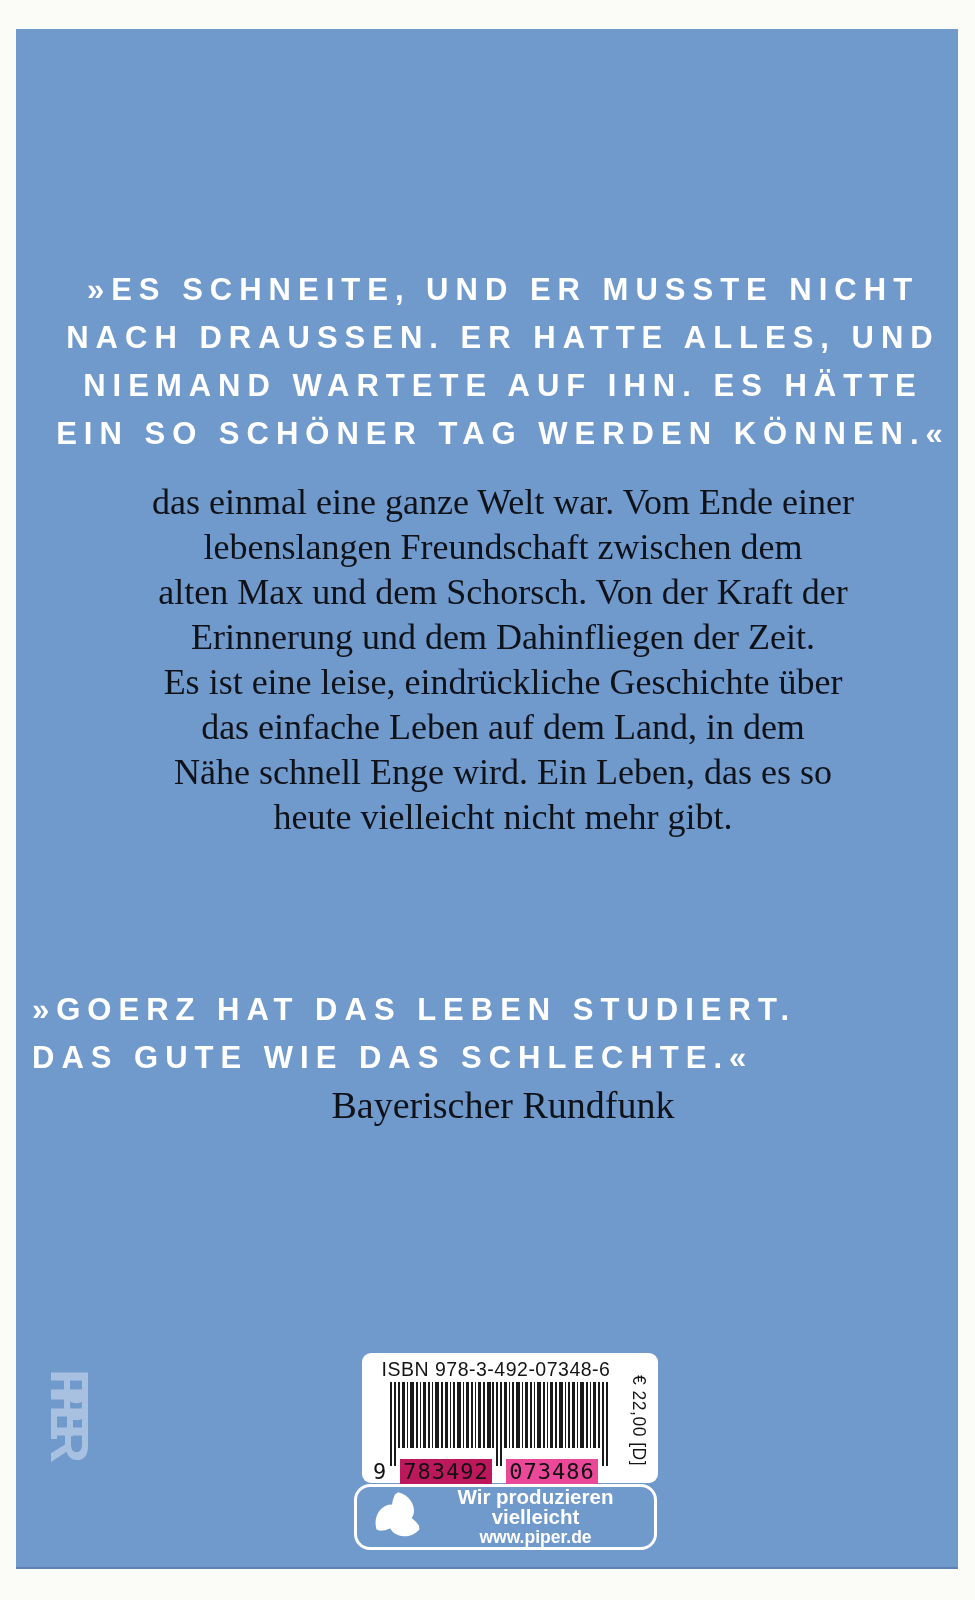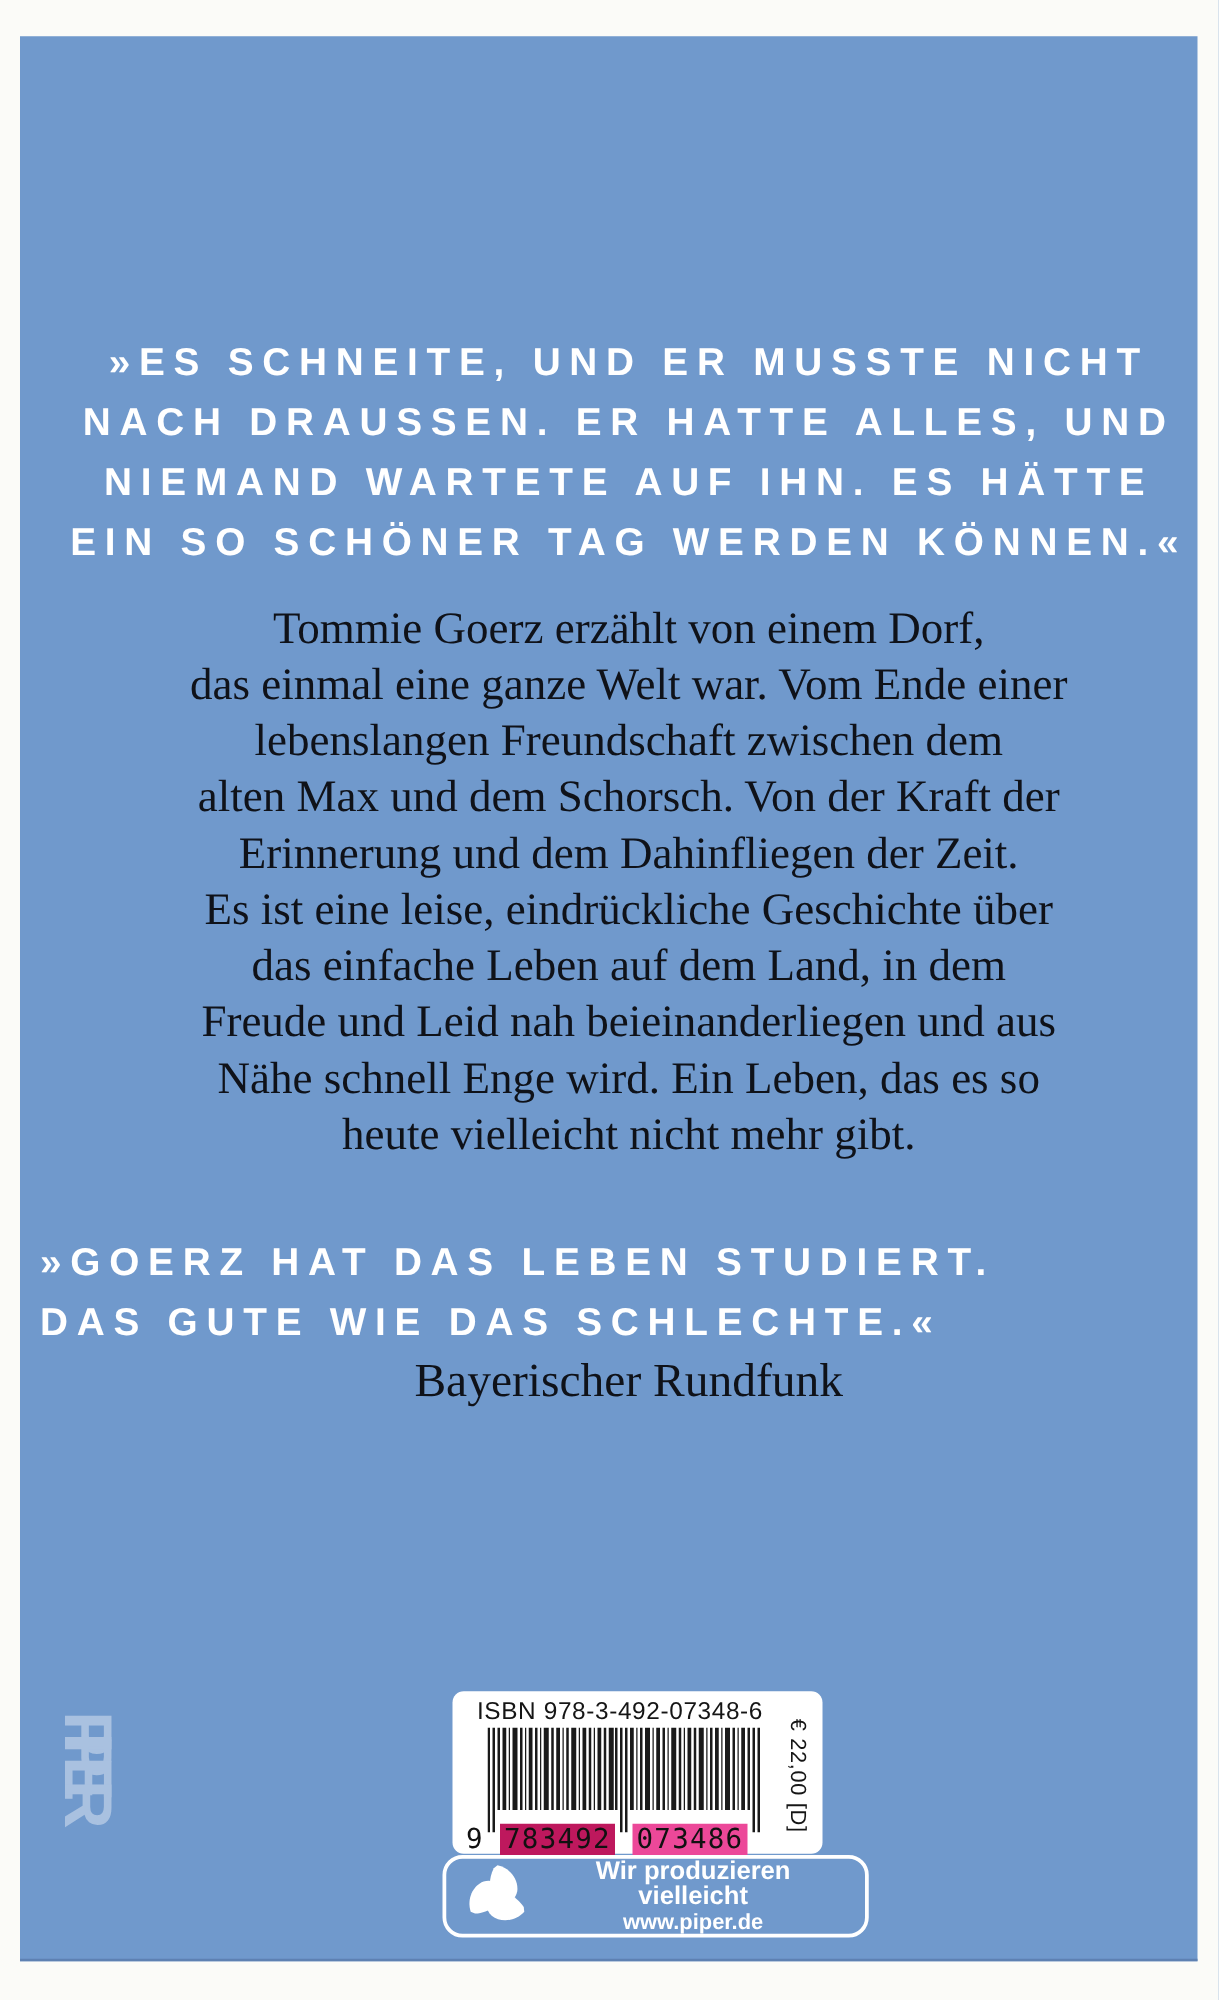--- a/index.html
+++ b/index.html
@@ -70,21 +70,21 @@
   .d-lead{left:-4px;width:16px;}
   .d-g1{left:24px;width:92px;background:#be185d;}
   .d-g2{left:130px;width:92px;background:#ec4899;}
   .price{
     position:absolute;right:9px;top:22px;height:100px;
     writing-mode:vertical-rl;
     color:#151515;font-size:17.5px;letter-spacing:.5px;white-space:nowrap;
   }
   
   .eco-badge{
-    position:absolute;left:338px;top:1455px;width:341px;height:66px;
+    position:absolute;left:338px;top:1455px;width:303px;height:66px;
     box-sizing:border-box;border:3px solid #ffffff;border-radius:16px;
     display:flex;align-items:center;color:#ffffff;
   }
   .eco-badge .leaves{margin-left:14px;flex:0 0 auto;}
   .eco-text{flex:1;text-align:center;padding-right:8px;font-weight:700;}
   .eco-line{font-size:20.5px;line-height:20px;white-space:nowrap;}
   .eco-url{font-size:17.5px;line-height:19px;margin-top:1px;white-space:nowrap;}
 </style>
 </head>
 <body>
@@ -92,28 +92,26 @@
 <div class="cover">
 
   <div class="top-quote">
     <div>»ES SCHNEITE, UND ER MUSSTE NICHT</div>
     <div>NACH DRAUSSEN. ER HATTE ALLES, UND</div>
     <div>NIEMAND WARTETE AUF IHN. ES HÄTTE</div>
     <div>EIN SO SCHÖNER TAG WERDEN KÖNNEN.«</div>
   </div>
 
   <div class="blurb">
-    <div>Tommie Goerz erzählt von einem Dorf,</div>
     <div>das einmal eine ganze Welt war. Vom Ende einer</div>
     <div>lebenslangen Freundschaft zwischen dem</div>
     <div>alten Max und dem Schorsch. Von der Kraft der</div>
     <div>Erinnerung und dem Dahinfliegen der Zeit.</div>
     <div>Es ist eine leise, eindrückliche Geschichte über</div>
     <div>das einfache Leben auf dem Land, in dem</div>
-    <div>Freude und Leid nah beieinanderliegen und aus</div>
     <div>Nähe schnell Enge wird. Ein Leben, das es so</div>
     <div>heute vielleicht nicht mehr gibt.</div>
   </div>
 
   <div class="press-quote">
     <div>»GOERZ HAT DAS LEBEN STUDIERT.</div>
     <div>DAS GUTE WIE DAS SCHLECHTE.«</div>
   </div>
   <div class="attribution">Bayerischer Rundfunk</div>
 

